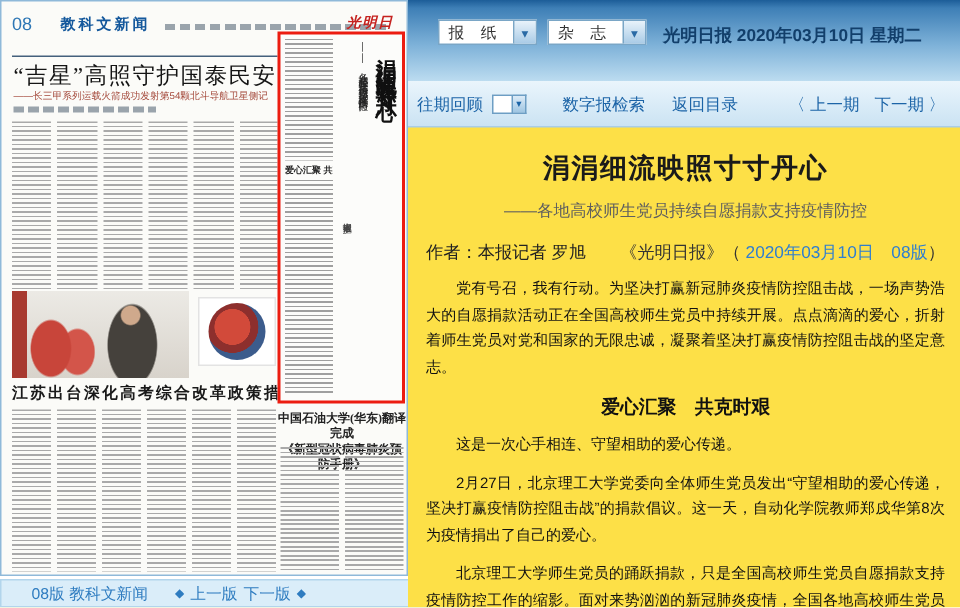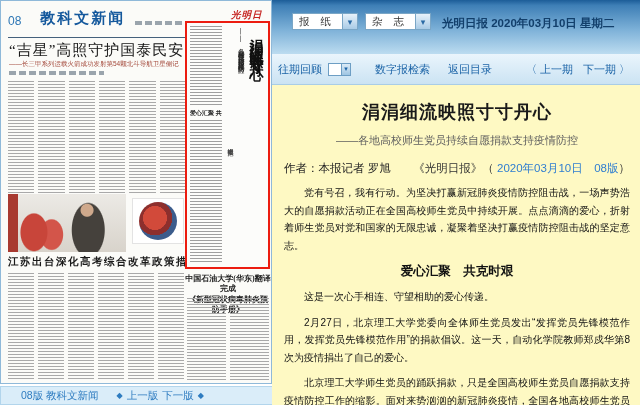--- a/index.html
+++ b/index.html
@@ -5,21 +5,21 @@
   * { margin:0; padding:0; box-sizing:border-box; }
   html,body { width:640px; height:405px; overflow:hidden; background:#fff;
     font-family:"Liberation Sans", sans-serif; }
   #stage { position:relative; width:640px; height:405px; background:#fff; overflow:hidden; }
 
   
   .newspaper { position:absolute; left:0; top:0; width:272px; height:384px;
     background:#fbfbf8; border:1px solid #8fb9d9; }
   .np-pagehead { position:absolute; left:7px; top:8px; width:258px; display:flex; align-items:flex-end; }
   .np-pageno { font-size:12px; color:#2e77b5; margin-right:19px; }
-  .np-section { font-size:15px; font-weight:bold; color:#14589c; letter-spacing:2px;
+  .np-section { font-size:10px; font-weight:bold; color:#14589c; letter-spacing:2px;
     font-family:Liberation Mono, monospace; }
   .ph-bar { background:repeating-linear-gradient(90deg,#9aa4ac 0 7px,transparent 7px 10px);
     height:4px; }
   .np-head-meta { flex:1; margin:0 6px 3px 10px; }
   .np-masthead { position:absolute; left:230px; top:8px; font-size:9.5px; font-weight:bold;
     color:#c5221f; font-family:"Liberation Serif", serif; letter-spacing:1px; font-style:italic; }
   .np-rule { position:absolute; left:7px; top:36px; width:178px; height:1px; background:#44607c; }
   .np-headline { position:absolute; left:8px; top:40px; width:180px; font-size:15px; font-weight:normal;
     color:#151515; font-family:"Liberation Serif", serif; letter-spacing:1px; white-space:nowrap; }
   .np-subhead { position:absolute; left:8px; top:59px; width:178px; font-size:6.5px; color:#a4493b; }
@@ -64,21 +64,21 @@
 
   
   .np-footer { position:absolute; left:0; top:386px; width:310px; height:19px;
     background:#daedf9; border:1px solid #b2d5ec; display:flex; align-items:center;
     font-size:10.5px; color:#2e7cc0; padding-left:20px; }
   .np-footer .gap { width:16px; }
   .diamond { font-size:8px; margin:0 2px; color:#2e7cc0; }
   .np-footer-link { cursor:pointer; margin:0 2px; }
 
   
-  .reader { position:absolute; left:272px; top:0; width:368px; height:405px; background:#fef9c3; }
+  .reader { position:absolute; left:272px; top:0; width:368px; height:405px; background:#fde047; }
   .rp-header { position:relative; height:54px;
     background:linear-gradient(#1c5d98 0%, #3e7fb6 10%, #7db1d8 55%, #bcdcf0 100%); }
   .select-box { position:absolute; top:13px; height:17px; width:66px; background:#fff;
     border:1px solid #7aa6c6; display:flex; align-items:center; font-size:10.5px; color:#333;
     cursor:pointer; }
   .select-box .lbl { flex:1; padding-left:6px; letter-spacing:4px; white-space:nowrap; }
   .select-arrow { width:15px; height:100%; border-left:1px solid #7aa6c6; color:#2a6aa5;
     background:linear-gradient(#e8f2fa,#a9cbe6); display:flex; align-items:center; justify-content:center;
     font-size:9px; }
   #sel-paper { left:20px; } #sel-mag { left:93px; }
@@ -210,19 +210,19 @@
       <div class="art-title">涓涓细流映照寸寸丹心</div>
       <div class="art-subtitle">——各地高校师生党员持续自愿捐款支持疫情防控</div>
       <div class="art-meta">
         <span>作者：本报记者 罗旭</span>
         <span class="art-source"><span>《光明日报》（ </span><span class="src-blue">2020年03月10日</span><span>　</span><span class="src-blue">08版</span><span>）</span></span>
       </div>
       <div class="art-body">
         <p>党有号召，我有行动。为坚决打赢新冠肺炎疫情防控阻击战，一场声势浩大的自愿捐款活动正在全国高校师生党员中持续开展。点点滴滴的爱心，折射着师生党员对党和国家的无限忠诚，凝聚着坚决打赢疫情防控阻击战的坚定意志。</p>
         <div class="art-heading">爱心汇聚　共克时艰</div>
         <p>这是一次心手相连、守望相助的爱心传递。</p>
-        <p>2月27日，北京理工大学党委向全体师生党员发出“发挥党员先锋模范作用，发挥党员先锋模范作用”的捐款倡议。这一天，自动化学院教师郑戍华第8次为疫情捐出了自己的爱心。</p>
+        <p>2月27日，北京理工大学党委向全体师生党员发出“守望相助的爱心传递，坚决打赢疫情防控阻击战”的捐款倡议。这一天，自动化学院教师郑戍华第8次为疫情捐出了自己的爱心。</p>
         <p>北京理工大学师生党员的踊跃捐款，只是全国高校师生党员自愿捐款支持疫情防控工作的缩影。面对来势汹汹的新冠肺炎疫情，全国各地高校师生党员都在积极行动、慷慨解囊。</p>
       </div>
     </div>
   </div>
 
 </div>
 
 </body></html>

